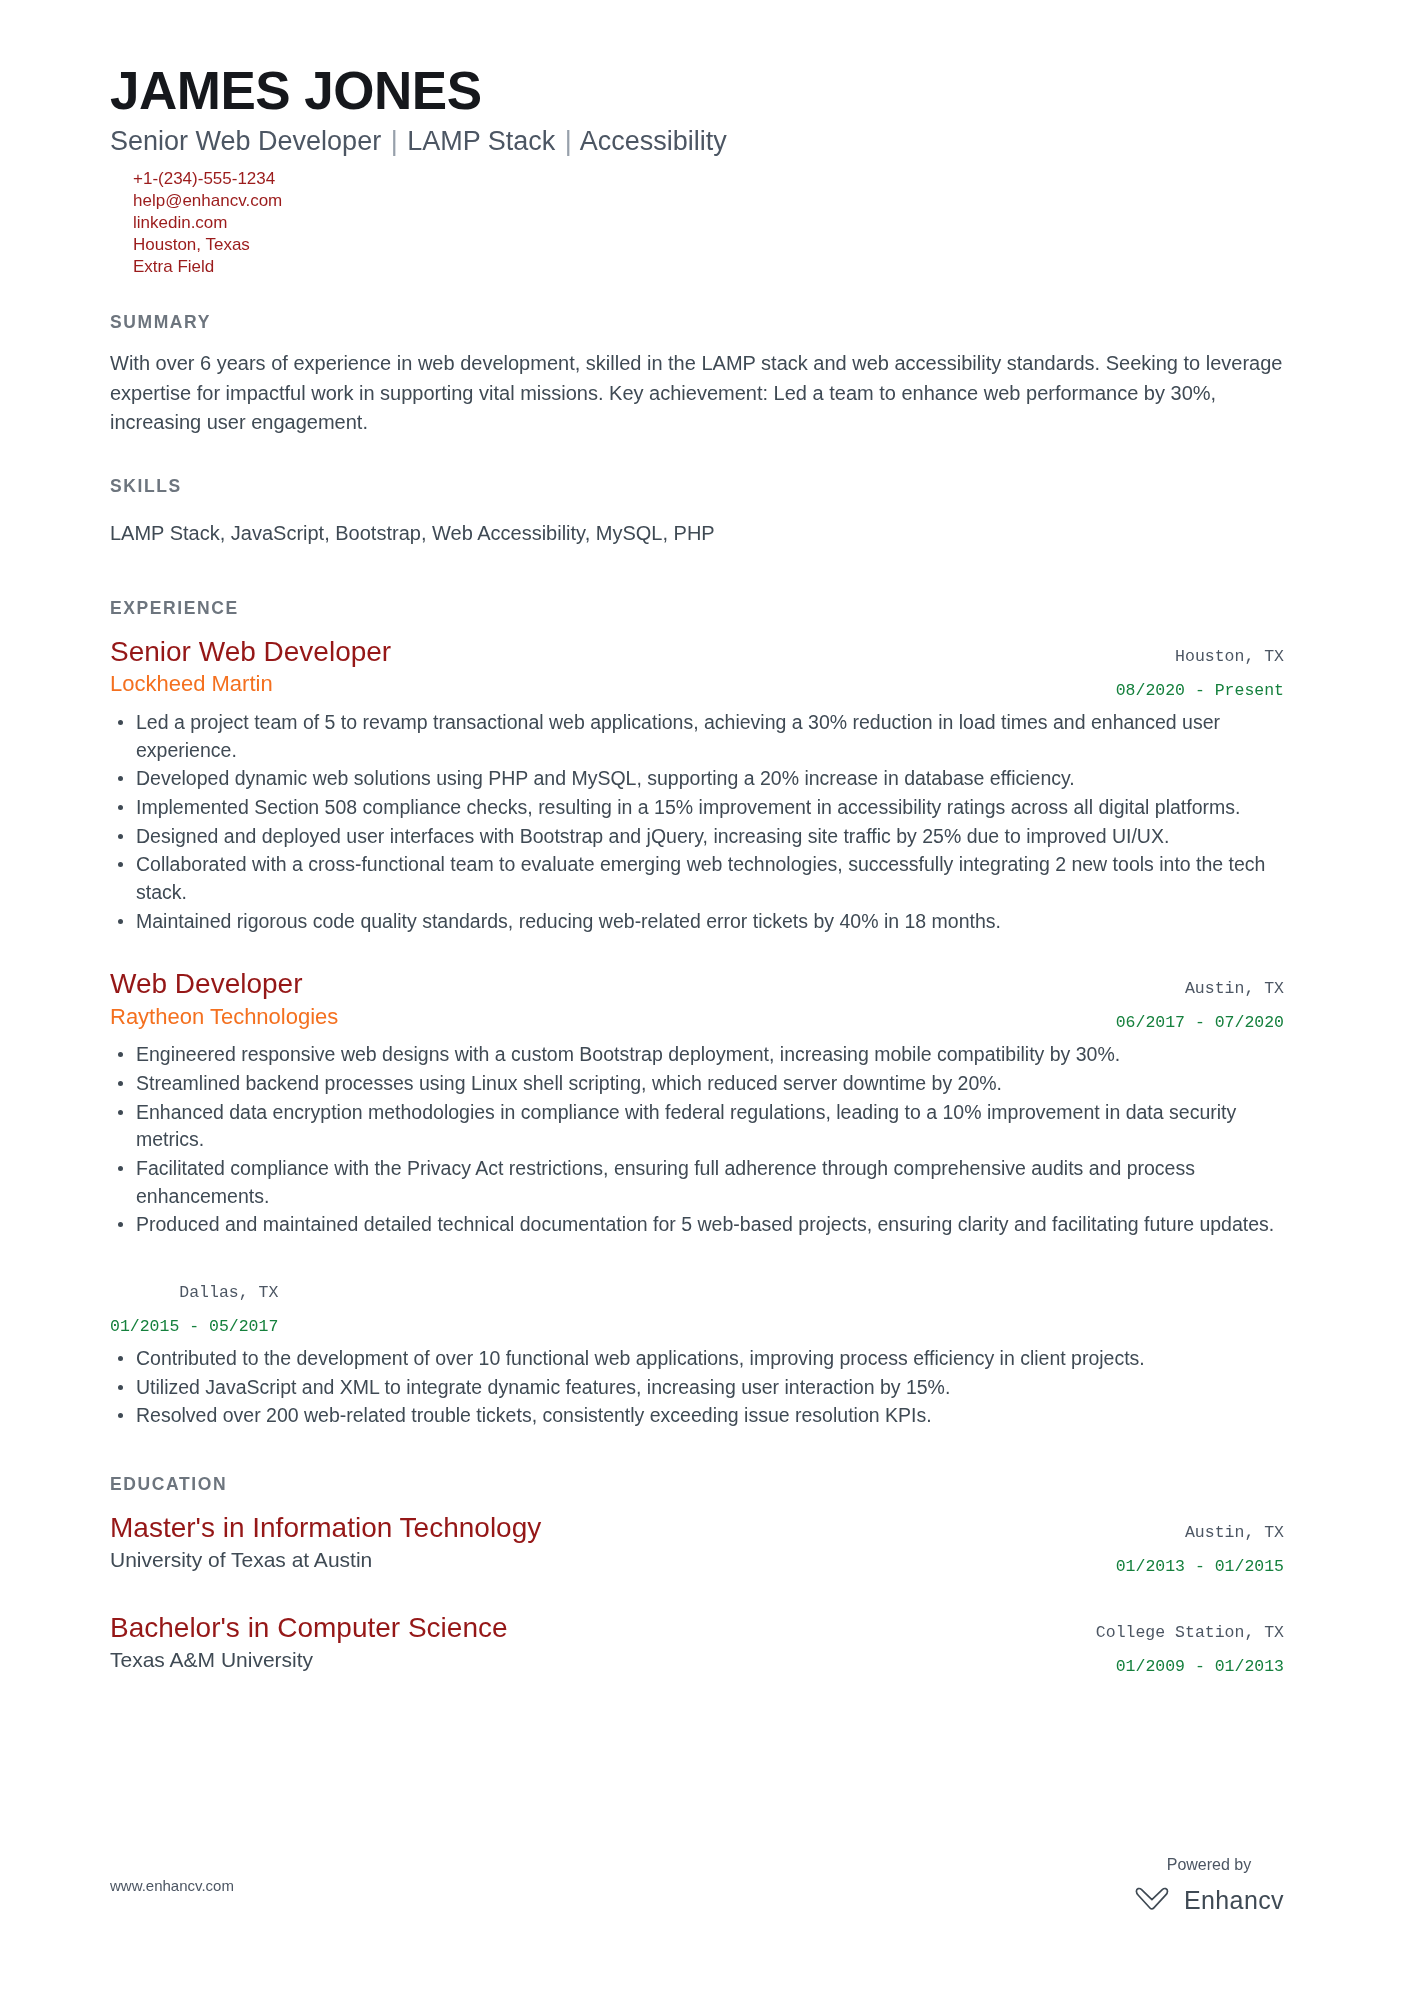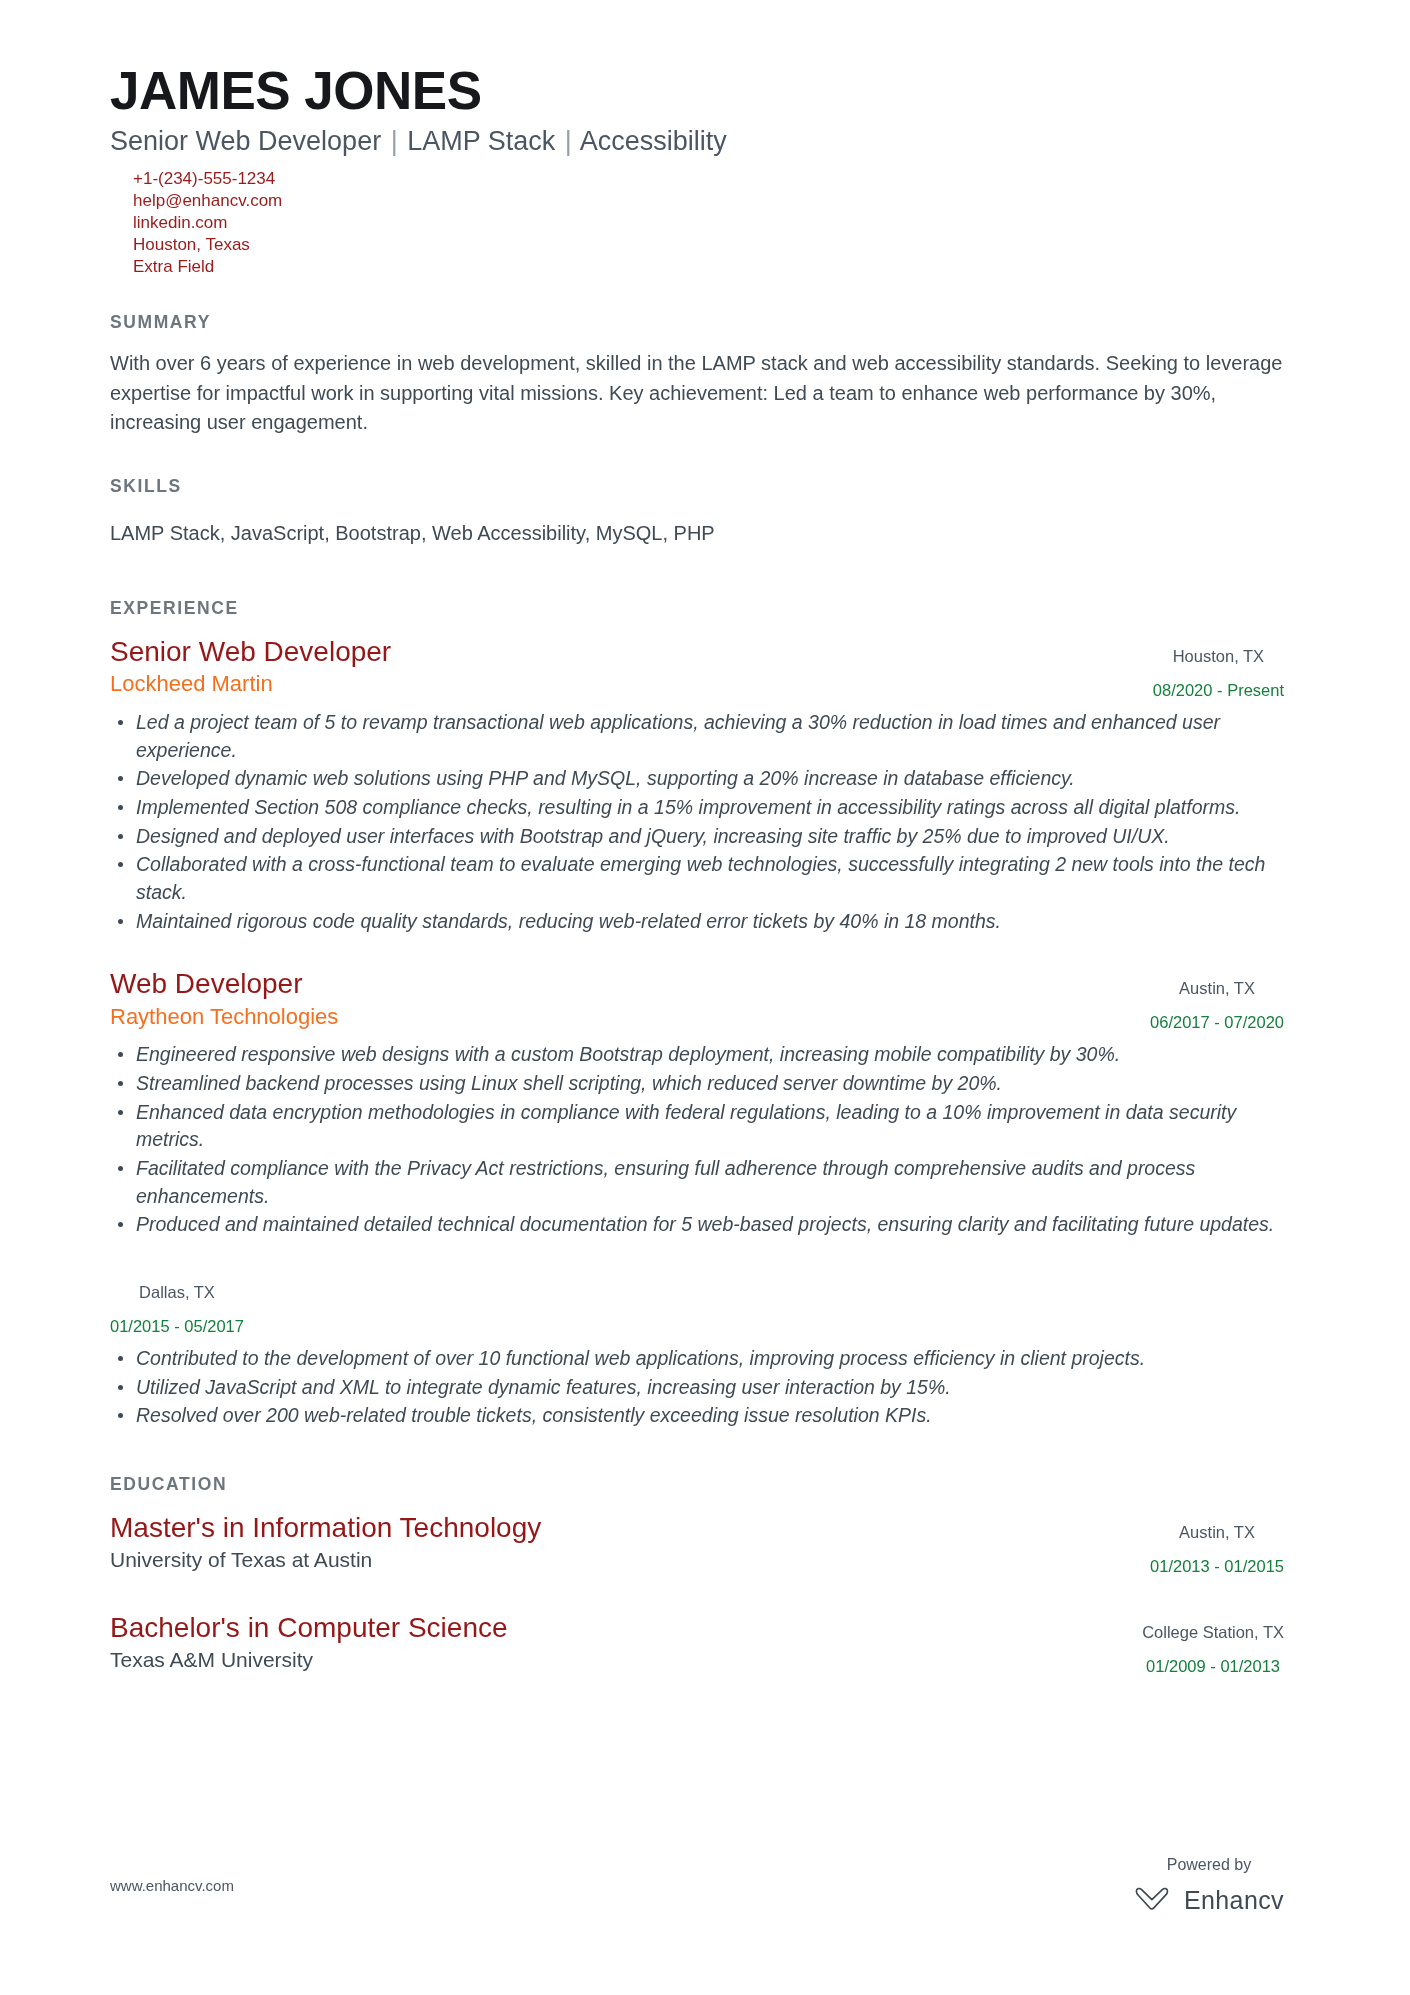--- a/index.html
+++ b/index.html
@@ -109,40 +109,40 @@
     font-weight: 400;
     color: #f4701f;
     line-height: 1.3;
     margin-top: 1px;
   }
 
   .entry-org.muted { color: #3f4a54; font-size: 21px; }
 
   .entry-meta {
     flex: 0 0 auto;
-    text-align: center;
+    text-align: right;
     padding-top: 10px;
     white-space: nowrap;
+    font-family: Liberation Mono, monospace;
   }
   .entry-meta .meta-location {
     font-size: 16.5px;
     color: #4c5663;
     line-height: 1.45;
   }
   .entry-meta .meta-dates {
     font-size: 16.5px;
     color: #15803d;
     line-height: 1.45;
     margin-top: 10px;
   }
 
   .bullets {
     list-style: none;
     margin-top: 6px;
-    font-style: italic;
   }
   .bullets li {
     position: relative;
     font-size: 19.5px;
     line-height: 1.42;
     color: #3f4a54;
     padding-left: 26px;
     margin-bottom: 1px;
   }
   .bullets li::before {

